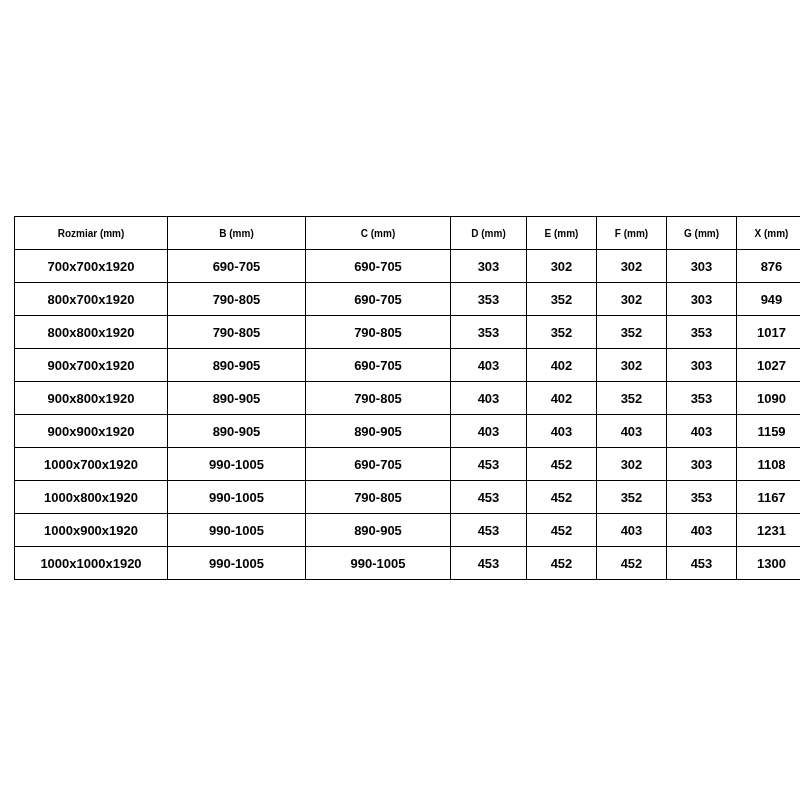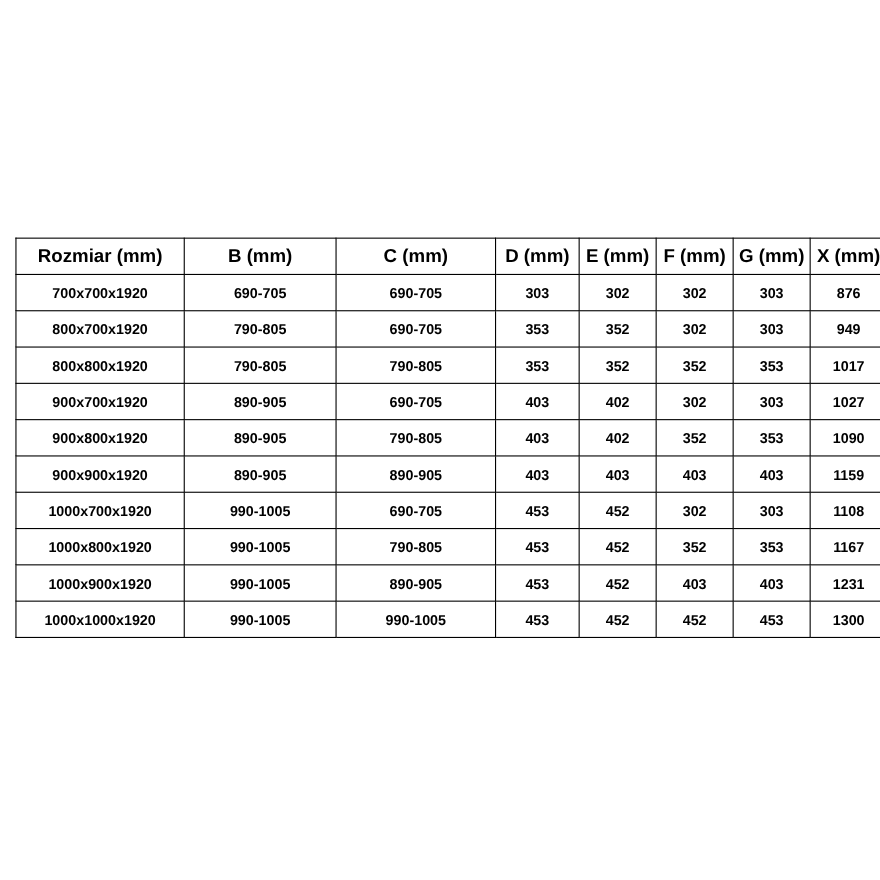--- a/index.html
+++ b/index.html
@@ -30,21 +30,21 @@
     height: 33px;
     text-align: center;
     vertical-align: middle;
     font-size: 13px;
     font-weight: bold;
     padding: 0 2px;
     box-sizing: border-box;
     white-space: nowrap;
   }
   table.spec thead th {
-    font-size: 17px;
+    font-size: 10px;
     font-weight: bold;
   }
   table.spec tbody td {
     font-weight: bold;
   }
   
   col.c0 { width: 153px; }
   col.c1 { width: 138px; }
   col.c2 { width: 145px; }
   col.c3 { width: 76px; }

